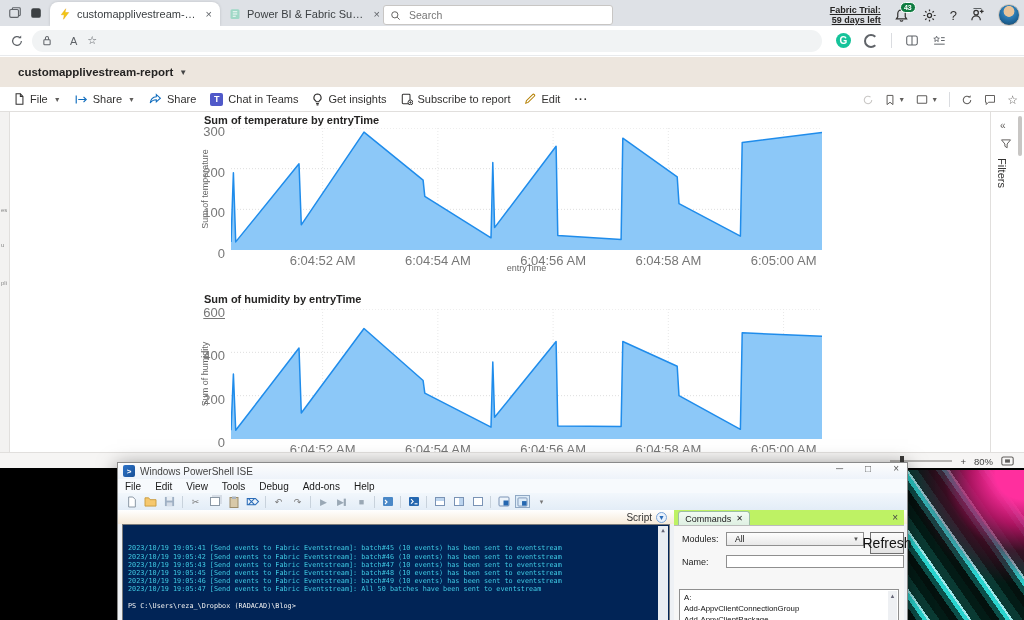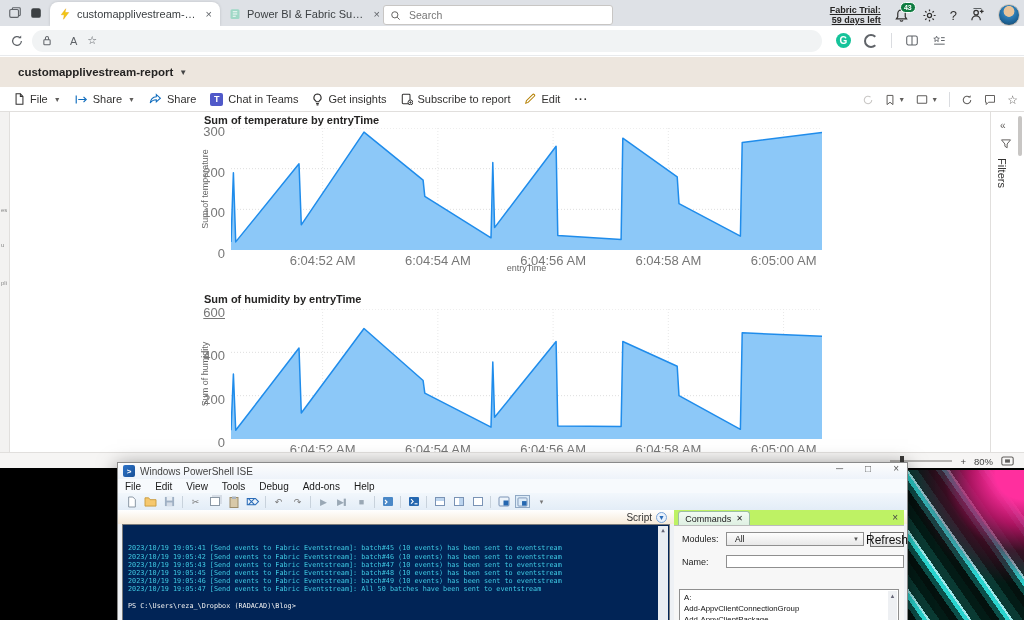--- a/index.html
+++ b/index.html
@@ -116,22 +116,22 @@
 
   #ise-commands{position:absolute;left:556px;top:47px;right:3px;bottom:0;background:#bef264;}
   #cmd-tab{position:absolute;left:4px;top:1px;width:72px;height:14px;background:linear-gradient(#f2fbf3,#dff0e2);
     border:1px solid #9dbfa4;border-bottom:none;border-radius:3px 3px 0 0;display:flex;align-items:center;justify-content:center;
     gap:5px;font-size:9px;color:#222;}
   #cmd-close{position:absolute;right:6px;top:2px;font-size:10px;color:#444;}
   #cmd-body{position:absolute;left:0;top:15px;right:0;bottom:0;background:#f7f7f7;border-top:1px solid #bbb;}
   .cmd-row{position:absolute;left:8px;display:flex;align-items:center;font-size:9px;color:#222;}
   #cmd-modules-select{position:absolute;left:52px;width:138px;height:14px;background:linear-gradient(#fdfdfd,#e8e8e8);
     border:1px solid #8f8f8f;font-size:8.5px;color:#111;display:flex;align-items:center;padding:0 4px;justify-content:space-between;}
-  #cmd-refresh{position:absolute;left:196px;width:34px;height:15px;background:linear-gradient(#fbfbfb,#e3e3e3);
-    border:1px solid #707070;font-size:12px;color:#111;display:flex;align-items:center;justify-content:center;}
+  #cmd-refresh{position:absolute;left:196px;width:34px;height:22px;background:linear-gradient(#fbfbfb,#e3e3e3);
+    border:1px solid #707070;font-size:14px;color:#111;display:flex;align-items:center;justify-content:center;}
   #cmd-name-input{position:absolute;left:52px;width:178px;height:13px;background:#fff;border:1px solid #8f8f8f;}
   #cmd-list{position:absolute;left:5px;right:5px;top:63px;bottom:0;background:#fff;border:1px solid #8f8f8f;border-bottom:none;
     font-size:7.8px;color:#111;padding:2px 12px 0 4px;line-height:11px;overflow:hidden;}
   #cmd-list-scroll{position:absolute;right:1px;top:1px;width:9px;bottom:0;background:#eef0f3;font-size:6px;color:#667;text-align:center;}
 
   svg{display:block;}
 </style>
 </head>
 <body>
 

